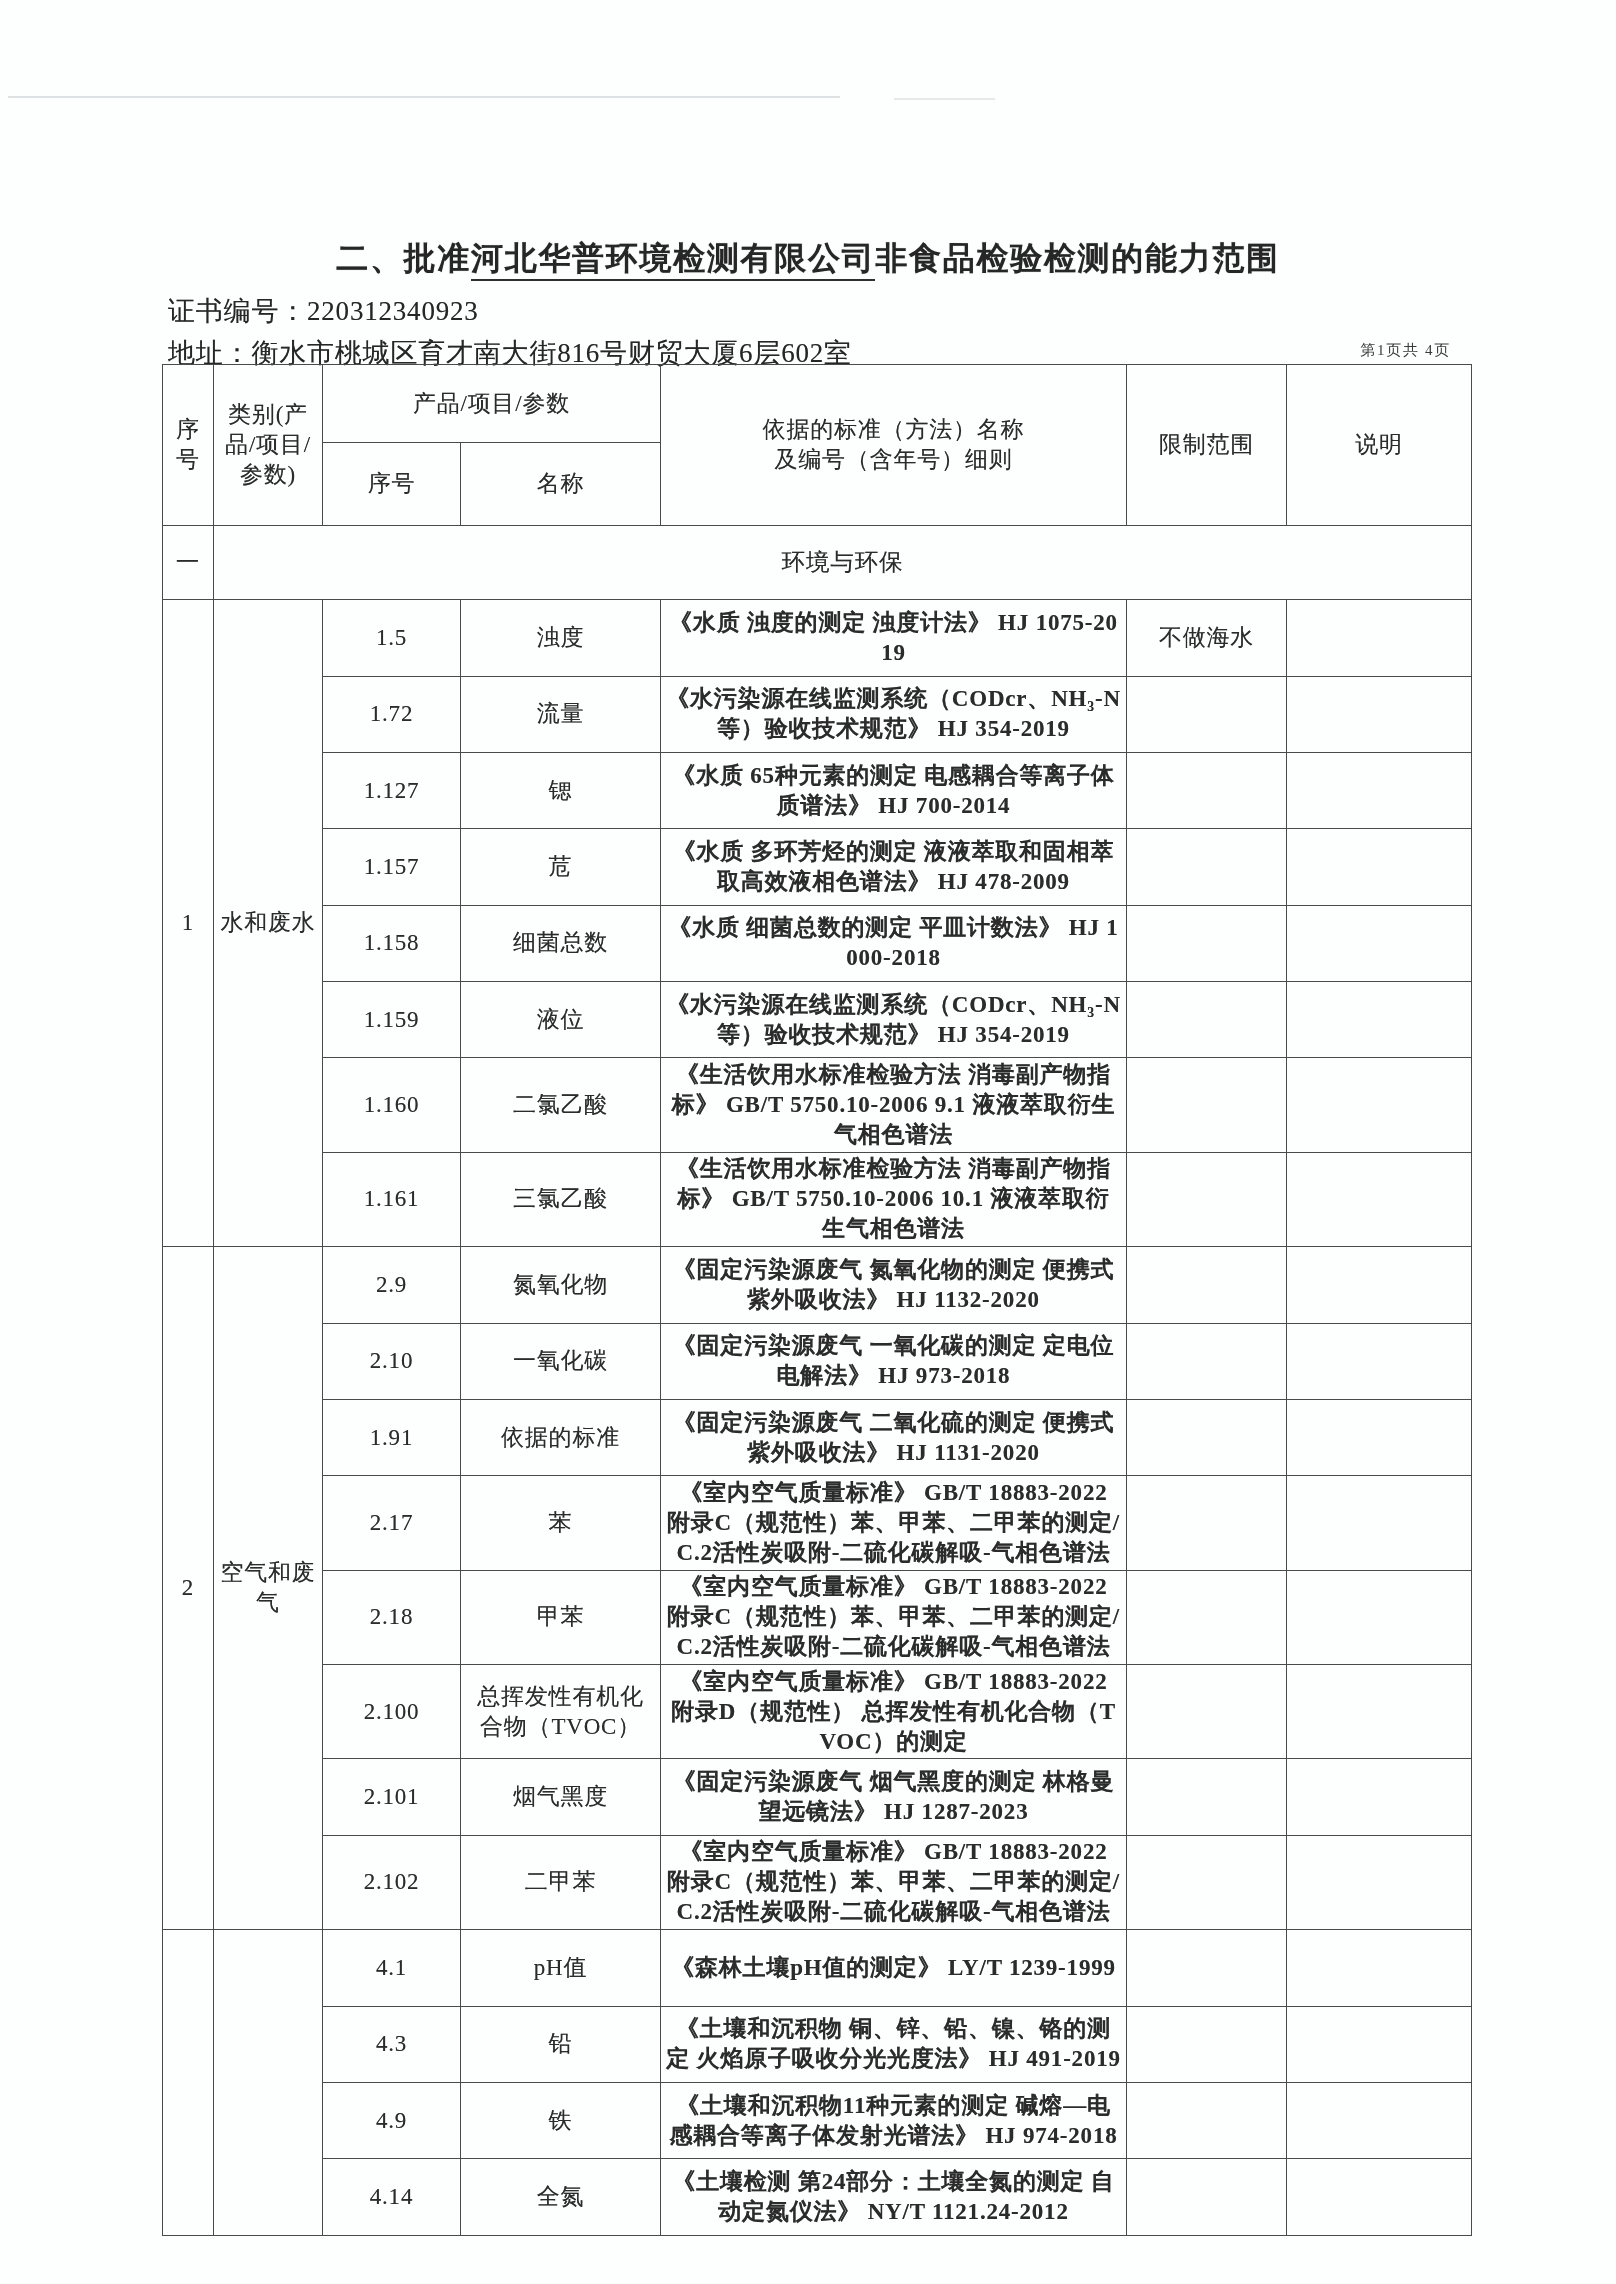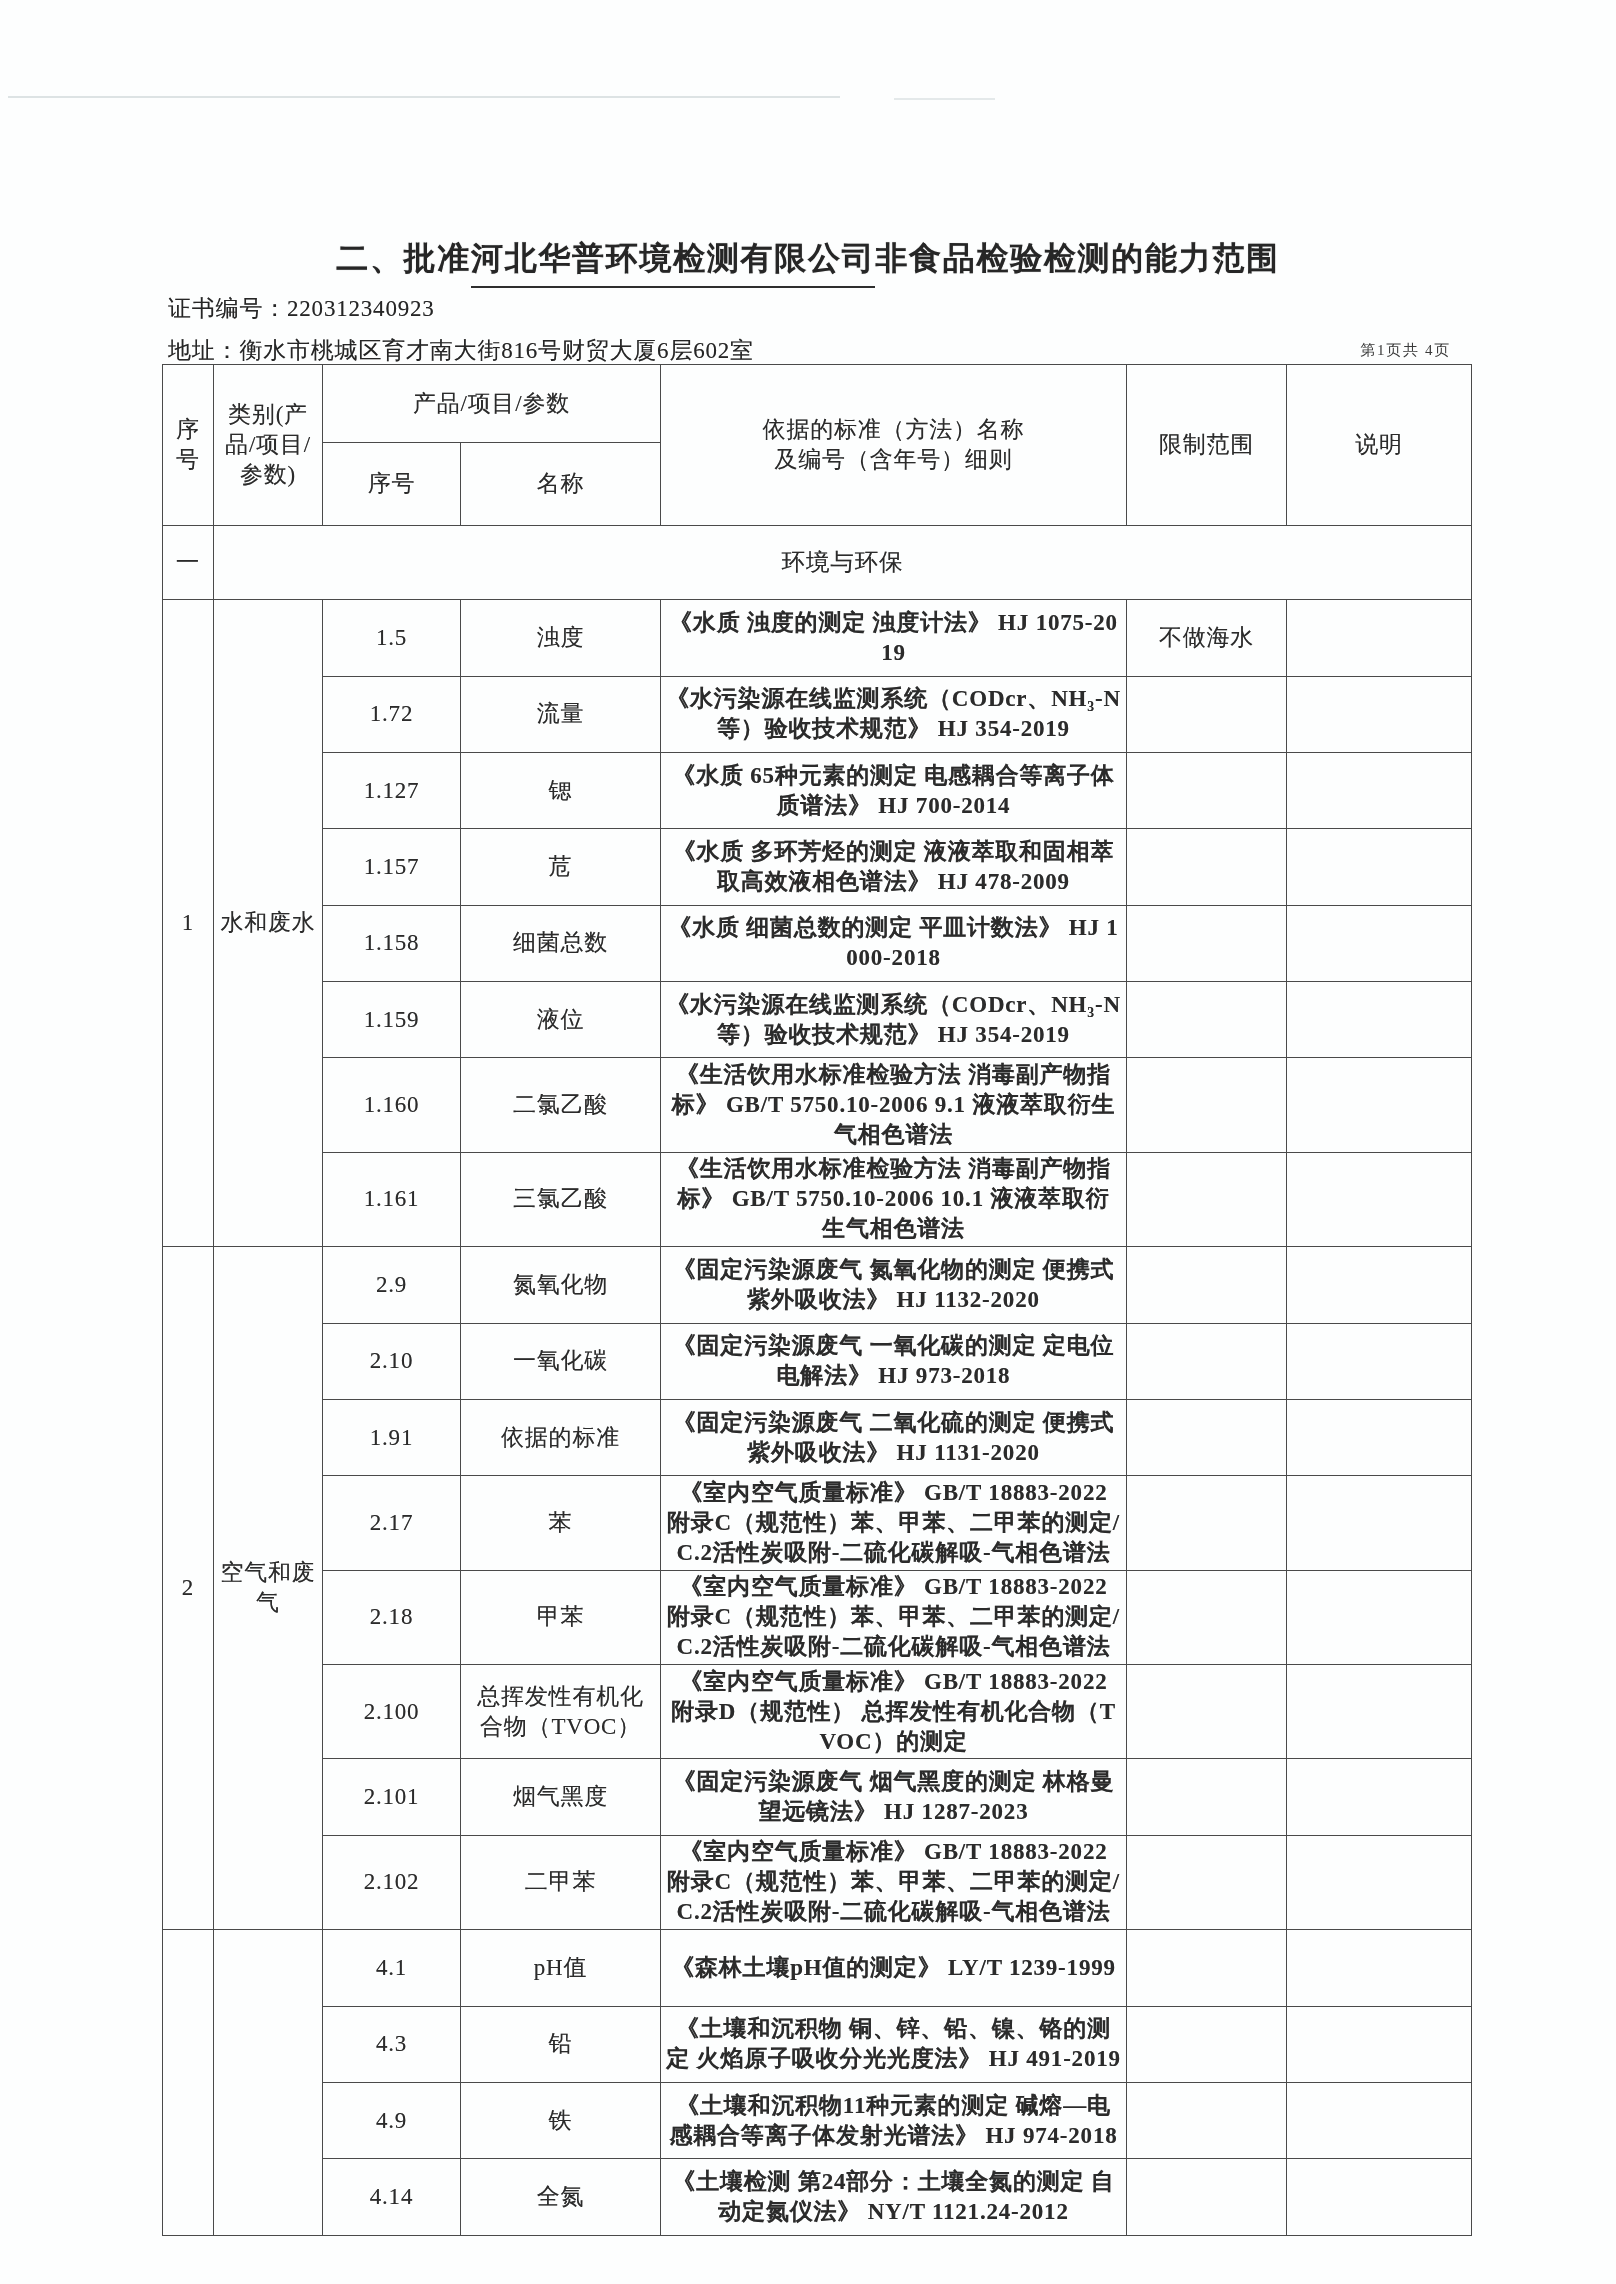--- a/index.html
+++ b/index.html
@@ -20,25 +20,25 @@
     background:#e4e9ea;
   }
   .doc-title{
     position:absolute;top:237px;left:0;width:1616px;
     text-align:center;
     font-size:32px;font-weight:bold;letter-spacing:1.7px;
     color:#262626;
     text-shadow:0 0 0.8px rgba(40,40,40,.45);
   }
   .doc-title .u{
-    border-bottom:2.5px solid #2e2e2e;padding-bottom:10px;
+    border-bottom:2.5px solid #2e2e2e;padding-bottom:3px;
   }
   .meta-line{
     position:absolute;left:168px;
-    font-size:23px;color:#262626;letter-spacing:0.8px;
+    font-size:27px;color:#262626;letter-spacing:0.8px;
     text-shadow:0 0 0.4px rgba(40,40,40,.4);
   }
   .cert{top:293px;}
   .addr{top:335px;}
   .page-indicator{
     position:absolute;top:341px;right:165px;
     font-size:15px;color:#3a3a3a;letter-spacing:1.7px;
   }
   table.cap{
     position:absolute;left:162px;top:364px;

